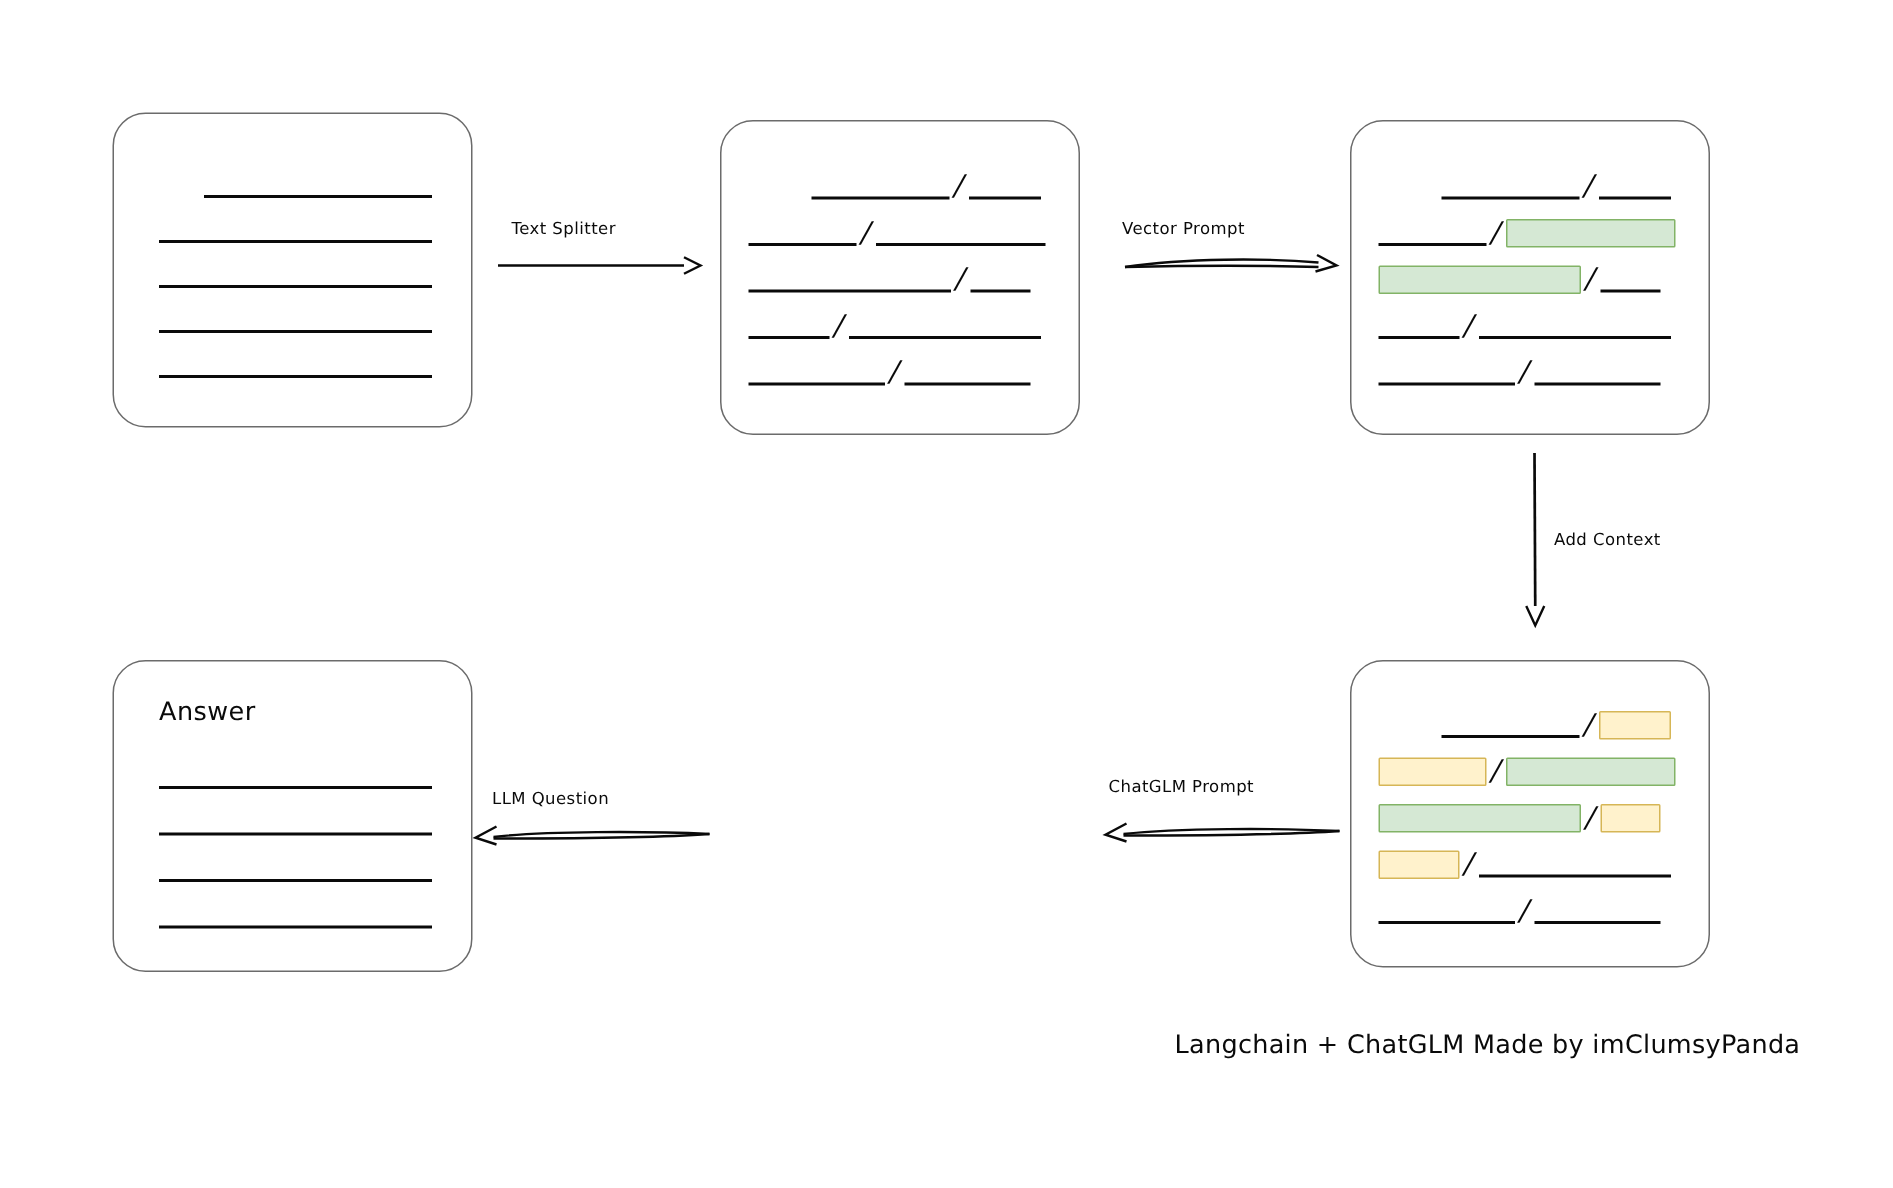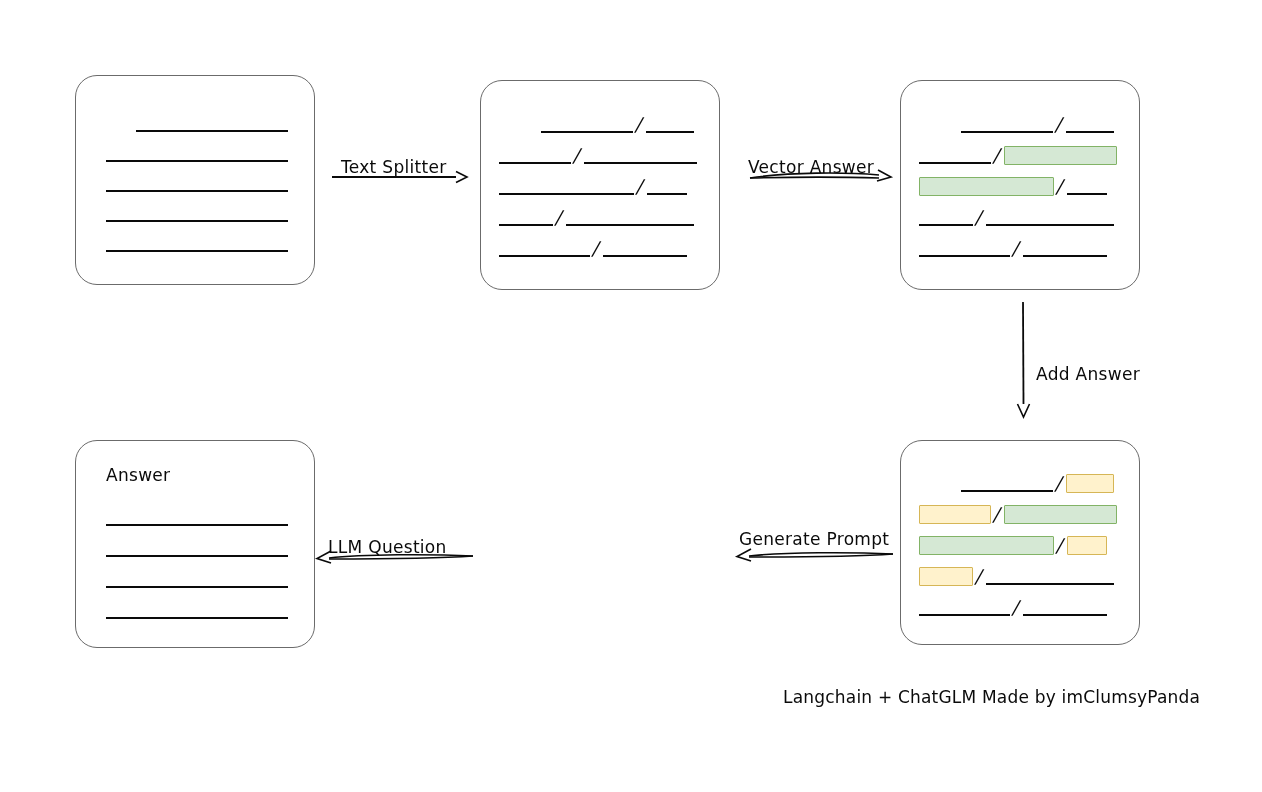--- a/index.html
+++ b/index.html
@@ -77,23 +77,22 @@
   }
   .box-label{
     position:absolute;
     font-family:"DejaVu Sans","Liberation Sans",sans-serif;
     font-size:17px;
     color:#0a0a0a;
     white-space:nowrap;
     letter-spacing:.3px;
   }
   .edge-label{
-    font-size:17px;
+    font-size:11px;
     letter-spacing:.3px;
-    margin-top:11px;
   }
   .credit{
     font-size:17px;
     letter-spacing:.2px;
   }
 
   .arrow-svg{position:absolute;overflow:visible;}
 </style>
 </head>
 <body>
@@ -149,21 +148,21 @@
         <span class="slash">/</span>
         <span class="seg rule" style="width: 128px;"></span>
       </div>
       <div class="line-row" style="left: 18px; top: 158px;">
         <span class="seg rule" style="width: 91px;"></span>
         <span class="slash">/</span>
         <span class="seg rule" style="width: 84px;"></span>
       </div>
     </div>
 
-  <div class="hand edge-label" style="left:748px;top:146px;">Vector Answer</div>
+  <div class="hand edge-label" style="left:748px;top:146px;">Vector Prompt</div>
   <svg class="arrow-svg" style="left:748px;top:166px;width:146px;height:24px;" viewBox="0 0 146 24">
     <path d="M2,12 C42,6 96,6 131,9" stroke="#0a0a0a" stroke-width="1.6" fill="none"></path>
     <path d="M2,12 C44,11 98,11 131,12" stroke="#0a0a0a" stroke-width="1.6" fill="none"></path>
     <path d="M130,4 L143,11 L129,15" stroke="#0a0a0a" stroke-width="1.6" fill="none"></path>
   </svg>
 
   <div class="doc-box" style="left:900px;top:80px;width:240px;height:210px;">
 
   <div class="line-row" style="left: 18px; top: 34px;">
         <span class="seg gap" style="width: 42px;"></span>
@@ -186,21 +185,21 @@
         <span class="slash">/</span>
         <span class="seg rule" style="width: 128px;"></span>
       </div>
       <div class="line-row" style="left: 18px; top: 158px;">
         <span class="seg rule" style="width: 91px;"></span>
         <span class="slash">/</span>
         <span class="seg rule" style="width: 84px;"></span>
       </div>
     </div>
 
-  <div class="hand edge-label" style="left:1036px;top:353px;">Add Answer</div>
+  <div class="hand edge-label" style="left:1036px;top:353px;">Add Context</div>
   <svg class="arrow-svg" style="left:1012px;top:300px;width:24px;height:120px;" viewBox="0 0 24 120">
     <path d="M11,2 L11.5,104" stroke="#0a0a0a" stroke-width="1.8" fill="none"></path>
     <path d="M5.5,104 L11.5,117 L17.5,104" stroke="#0a0a0a" stroke-width="1.6" fill="none"></path>
   </svg>
 
   <div class="doc-box" style="left:900px;top:440px;width:240px;height:205px;">
 
   <div class="line-row" style="left: 18px; top: 33px;">
         <span class="seg gap" style="width: 42px;"></span>
         <span class="seg rule" style="width: 92px;"></span>
@@ -222,21 +221,21 @@
         <span class="slash">/</span>
         <span class="seg rule" style="width: 128px;"></span>
       </div>
       <div class="line-row" style="left: 18px; top: 157px;">
         <span class="seg rule" style="width: 91px;"></span>
         <span class="slash">/</span>
         <span class="seg rule" style="width: 84px;"></span>
       </div>
     </div>
 
-  <div class="hand edge-label" style="left:739px;top:518px;">Generate Prompt</div>
+  <div class="hand edge-label" style="left:739px;top:518px;">ChatGLM Prompt</div>
   <svg class="arrow-svg" style="left:735px;top:546px;width:160px;height:22px;" viewBox="0 0 160 22">
     <path d="M158,8 C116,6 50,6 14,10" stroke="#0a0a0a" stroke-width="1.6" fill="none"></path>
     <path d="M158,8 C116,11 52,11 14,11" stroke="#0a0a0a" stroke-width="1.6" fill="none"></path>
     <path d="M16,3 L2,10.5 L16,15" stroke="#0a0a0a" stroke-width="1.6" fill="none"></path>
   </svg>
 
 
   <div class="hand edge-label" style="left:328px;top:526px;">LLM Question</div>
   <svg class="arrow-svg" style="left:315px;top:548px;width:160px;height:22px;" viewBox="0 0 160 22">
     <path d="M158,8 C116,6 48,6 14,10" stroke="#0a0a0a" stroke-width="1.6" fill="none"></path>

